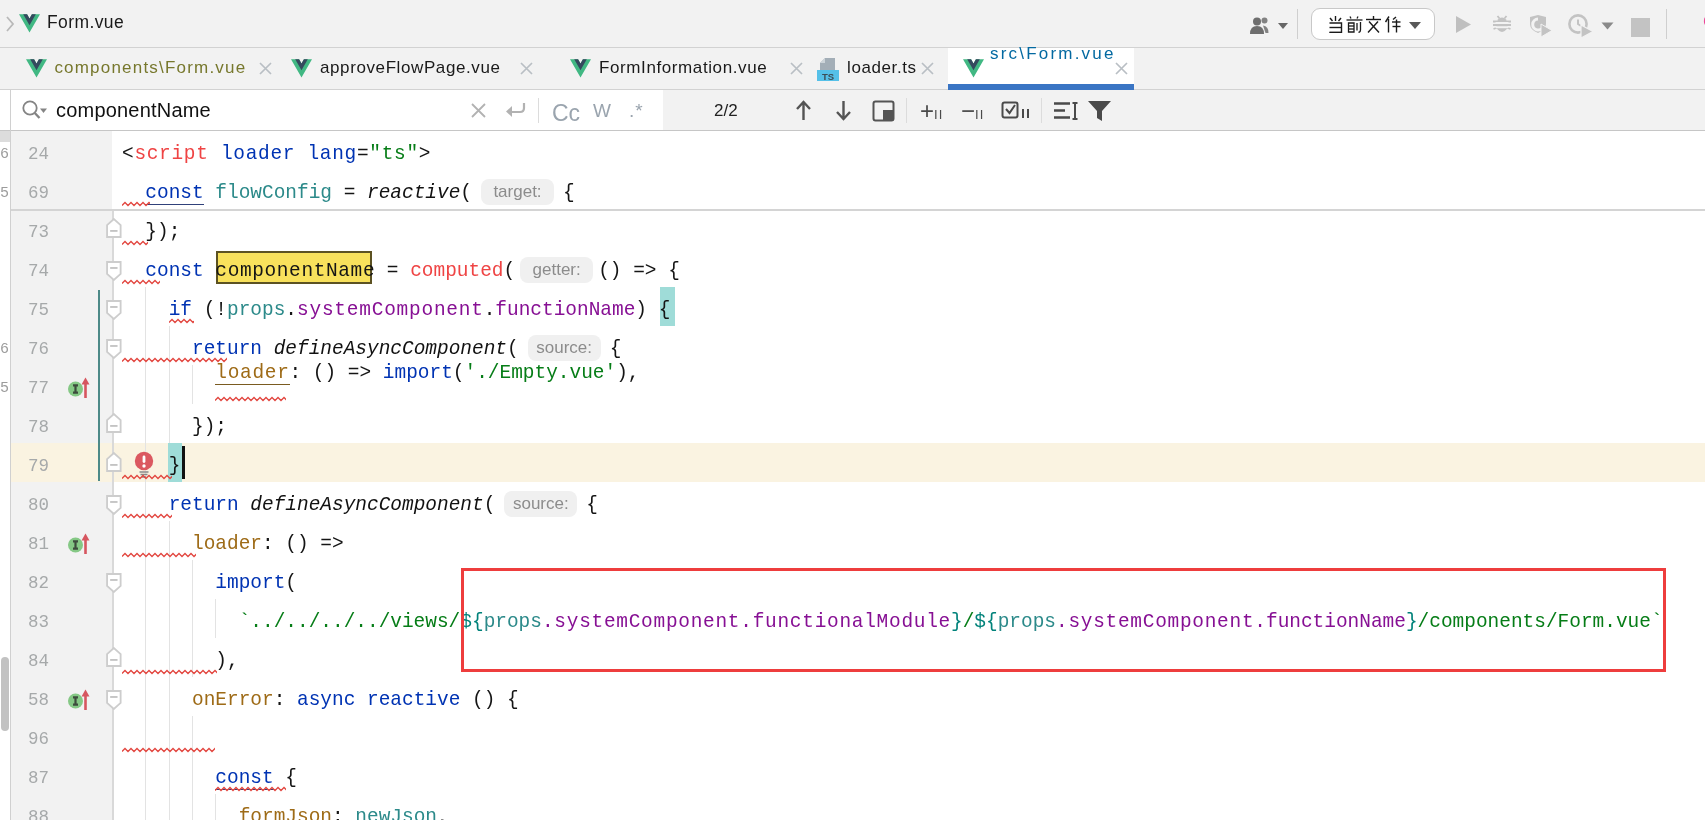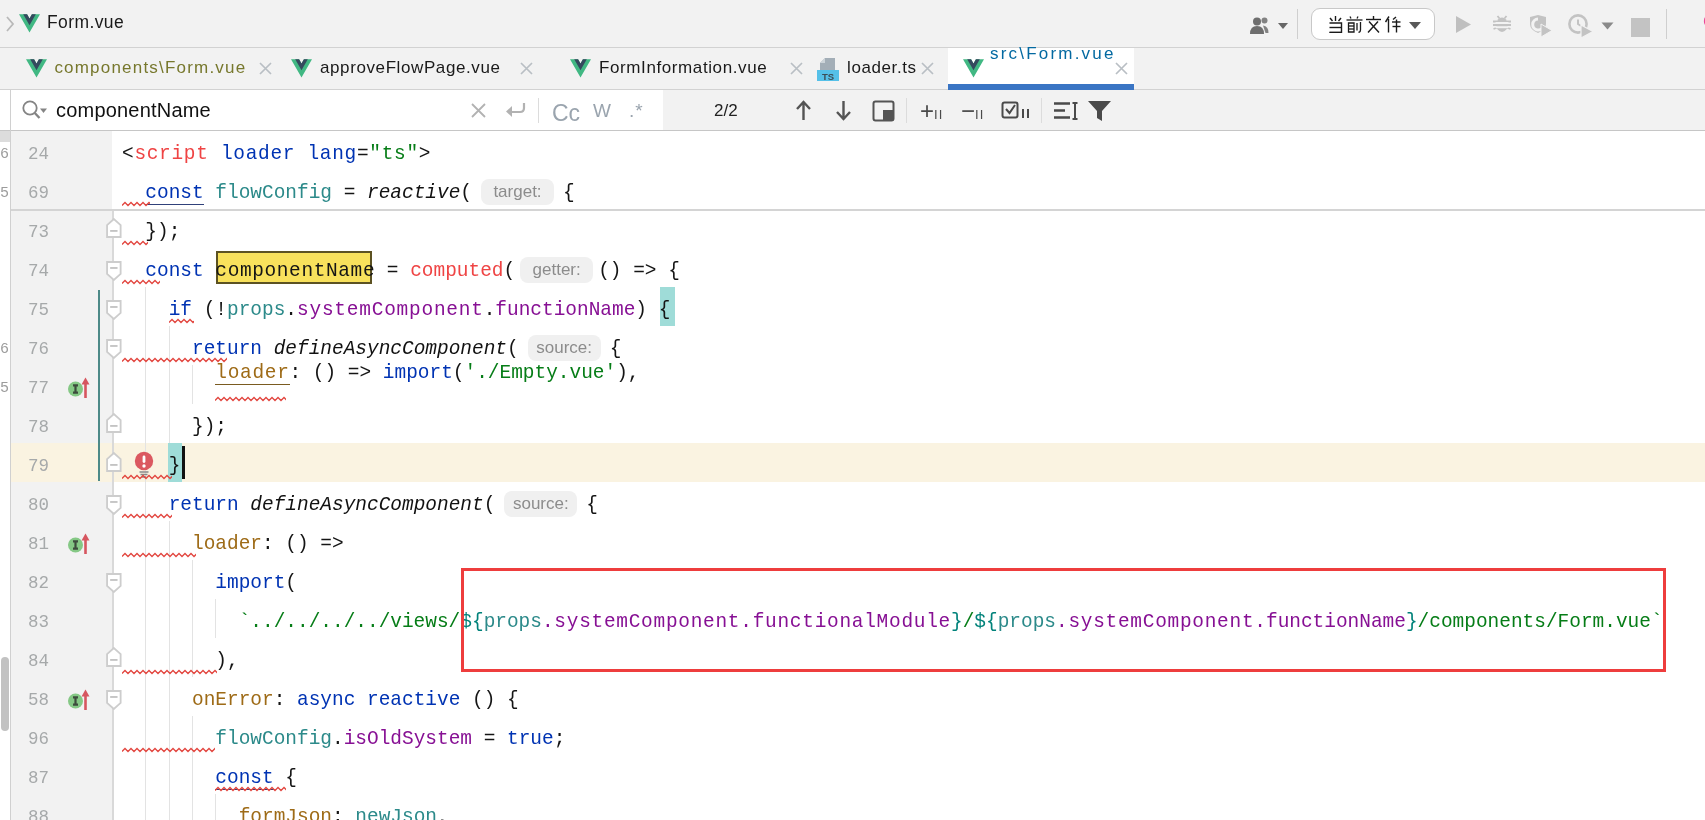--- a/index.html
+++ b/index.html
@@ -313,21 +313,20 @@
 <pre class="cl" style="left:122px;top:329.5px;">      <span class="k">return</span> <span class="it">defineAsyncComponent</span>(<span class="inlay">source:</span>{</pre>
 <pre class="cl" style="left:122px;top:354px;">        <span class="br" style="border-bottom:1px solid #7a5b20;letter-spacing:.7px">loader</span>: () =&gt; <span class="k">import</span>(<span class="st">'./Empty.vue'</span>),</pre>
 <pre class="cl" style="left:122px;top:407.5px;">      });</pre>
 <pre class="cl" style="left:122px;top:446.5px;">    }</pre>
 <pre class="cl" style="left:122px;top:485.5px;">    <span class="k">return</span> <span class="it">defineAsyncComponent</span>(<span class="inlay">source:</span>{</pre>
 <pre class="cl" style="left:122px;top:563.5px;">        <span class="k">import</span>(</pre>
 <pre class="cl" style="left:122px;top:524.5px;">      <span class="br">loader</span>: () =&gt;</pre>
 <pre class="cl" style="left:122px;top:602.5px;">          <span class="st">`../../../../views/</span><span class="tl">${</span><span class="te">props</span><span class="me" style="letter-spacing:.73px">.systemComponent.functionalModule</span><span class="tl">}</span><span class="st">/</span><span class="tl">${</span><span class="te">props</span><span class="me" style="letter-spacing:.73px">.systemComponent</span><span class="me">.functionName</span><span class="tl">}</span><span class="st">/components/Form.vue`</span></pre>
 <pre class="cl" style="left:122px;top:641.5px;">        ),</pre>
 <pre class="cl" style="left:122px;top:680.5px;">      <span class="br">onError</span>: <span class="k">async</span> <span class="k">reactive</span> () {</pre>
-<pre class="cl" style="left:122px;top:719.5px;">        <span class="te">flowConfig</span>.<span class="me">isOldSystem</span> = <span class="k">true</span>;</pre>
 <pre class="cl" style="left:122px;top:758.5px;">        <span class="k" style="border-bottom:1px solid #30417a">const</span> {</pre>
 <pre class="cl" style="left:122px;top:797.5px;">          <span class="br">formJson</span>: <span class="te">newJson</span>,</pre>
 <div class="abs" style="left:182px;top:446px;width:2.5px;height:33px;background:#111"></div>
 <svg style="position:absolute;left:122px;top:201px" width="28" height="7" viewBox="0 0 28 7">
       <path d="M0,4.5 l3,-3 l3,3 l3,-3 l3,3 l3,-3 l3,3 l3,-3 l3,3 l3,-3 l3,3" fill="none" stroke="#e2453e" stroke-width="1.3"></path>
     </svg>
 <svg style="position:absolute;left:122px;top:240px" width="26" height="7" viewBox="0 0 26 7">
       <path d="M0,4.5 l3,-3 l3,3 l3,-3 l3,3 l3,-3 l3,3 l3,-3 l3,3 l3,-3 l3,3" fill="none" stroke="#e2453e" stroke-width="1.3"></path>
     </svg>
 <svg style="position:absolute;left:122px;top:279px" width="38" height="7" viewBox="0 0 38 7">

